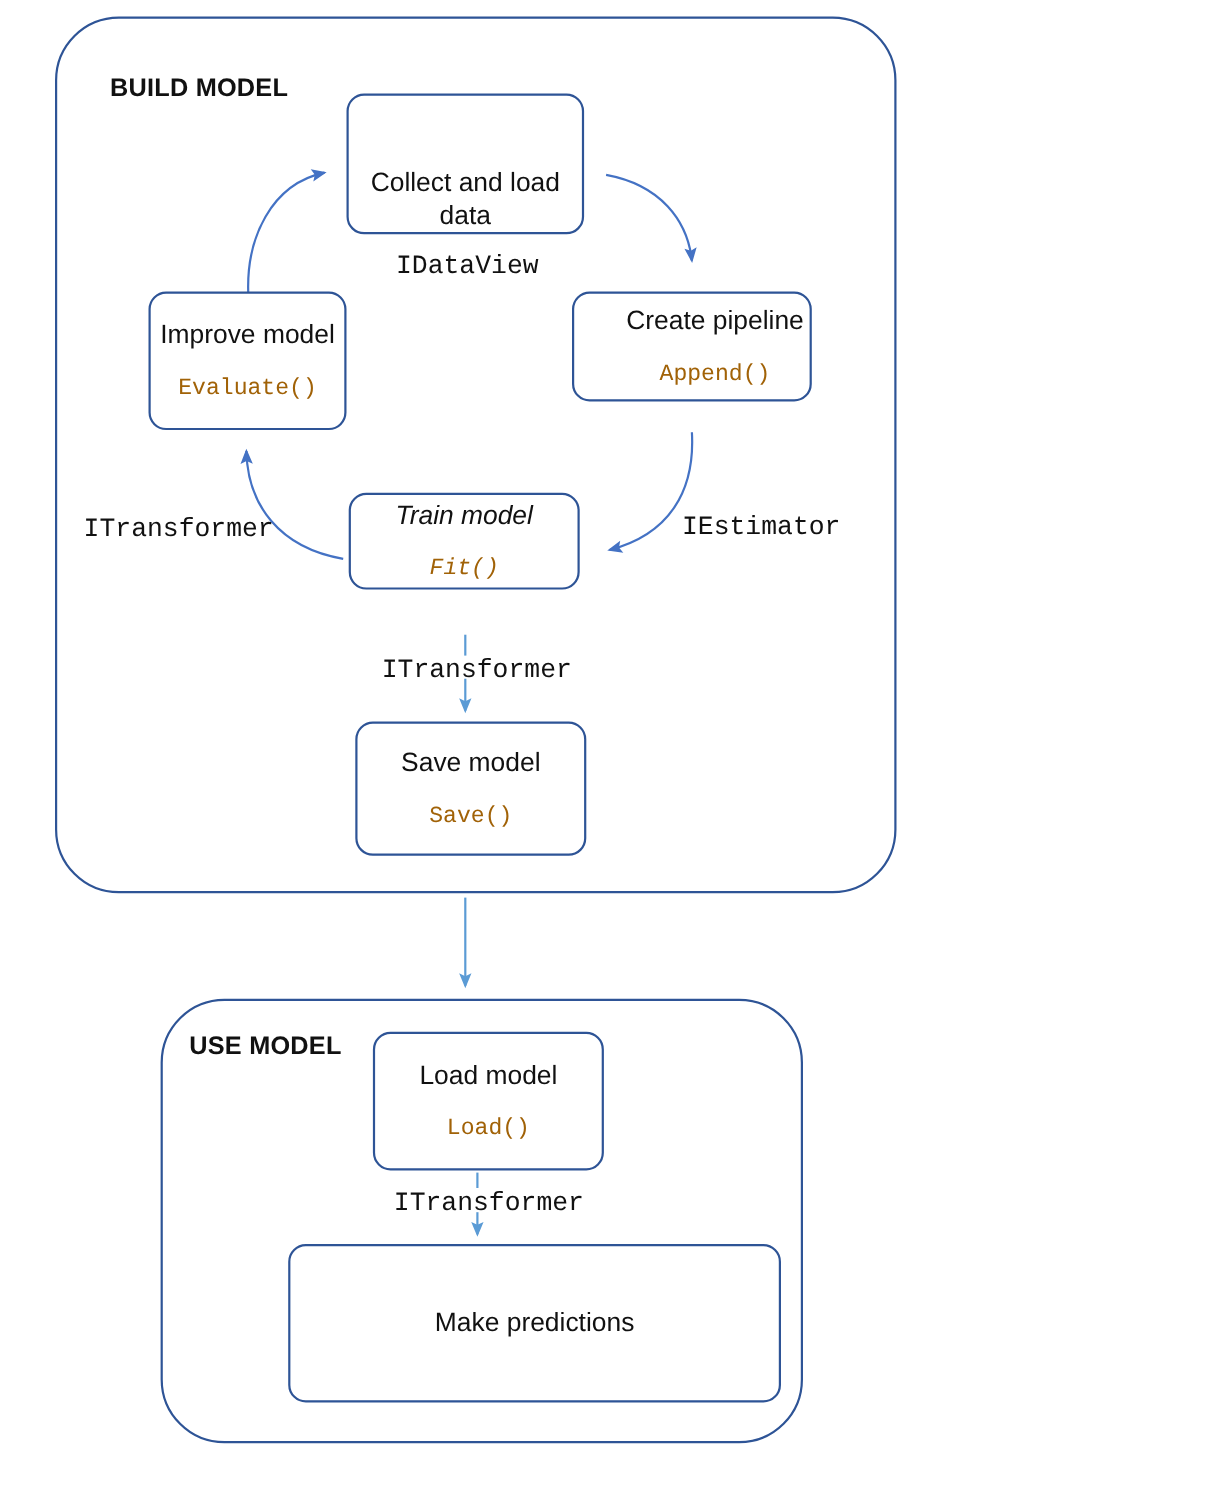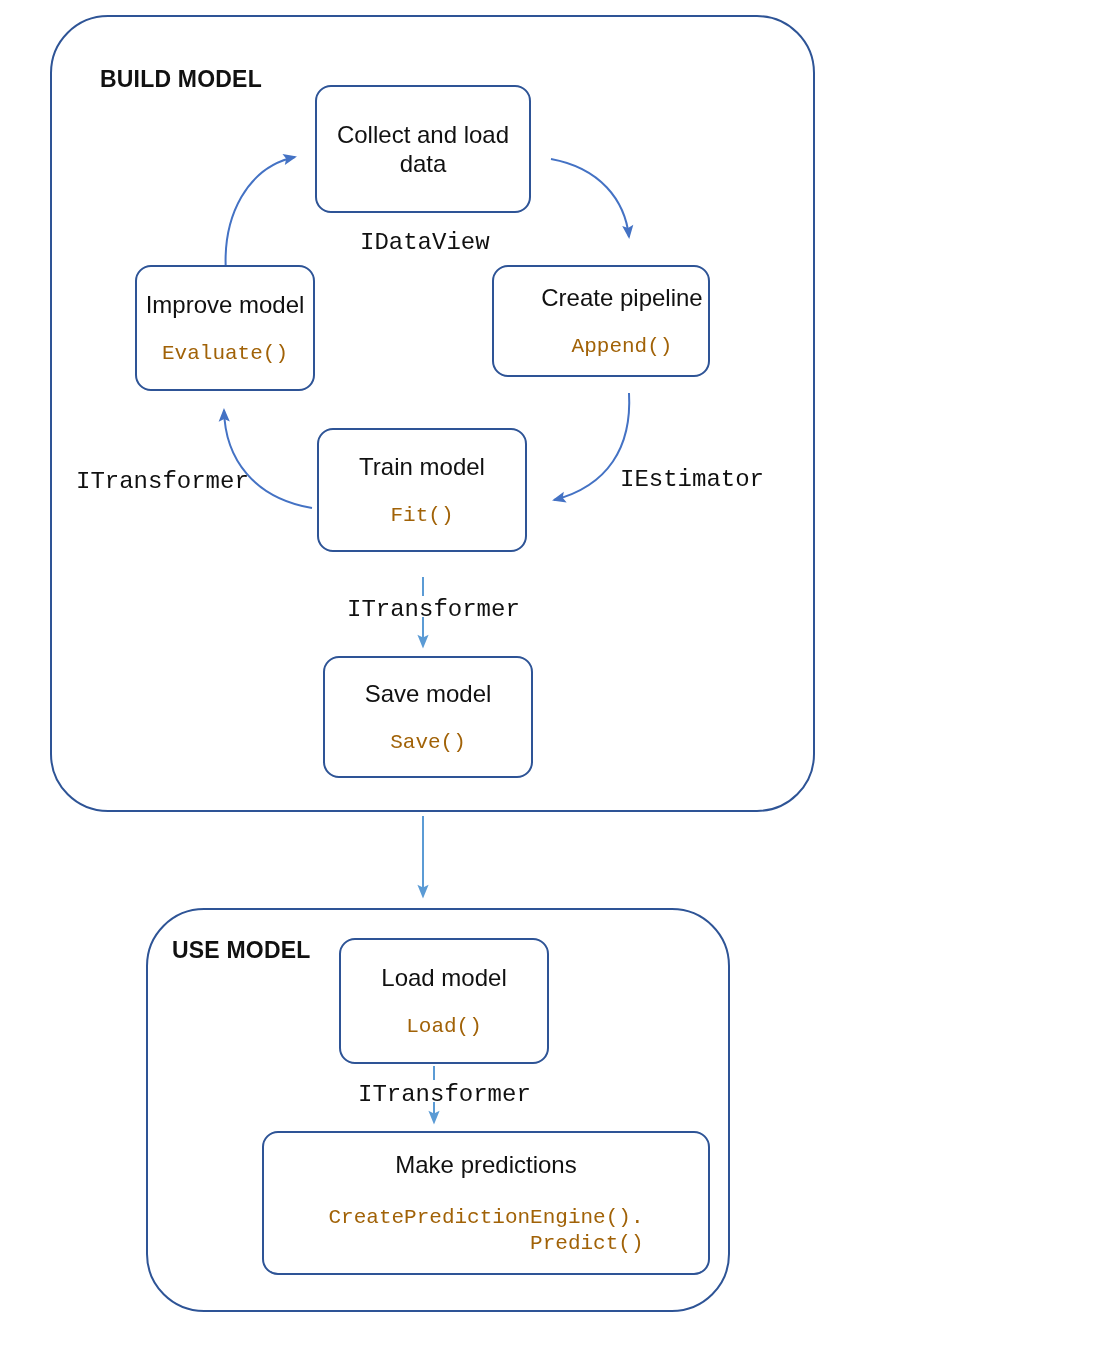--- a/index.html
+++ b/index.html
@@ -110,31 +110,31 @@
 
     <line x1="423" y1="577" x2="423" y2="596" stroke="#5B9BD5" stroke-width="2"></line>
     <line x1="423" y1="617" x2="423" y2="646" stroke="#5B9BD5" stroke-width="2" marker-end="url(#ah-straight)"></line>
 
     <line x1="423" y1="816" x2="423" y2="896" stroke="#5B9BD5" stroke-width="2" marker-end="url(#ah-straight)"></line>
 
     <line x1="434" y1="1066" x2="434" y2="1080" stroke="#5B9BD5" stroke-width="2"></line>
     <line x1="434" y1="1102" x2="434" y2="1122" stroke="#5B9BD5" stroke-width="2" marker-end="url(#ah-straight)"></line>
   </svg>
 
-  <div class="node" style="left:315px; top:85px; width:216px; height:128px;">
+  <div class="node" style="left:315px; top:85px; width:216px; height:128px;justify-content:flex-end;">
     <div class="node-title">Collect and load
 data</div>
   </div>
 
-  <div class="node" style="left:492px; top:265px; width:218px; height:112px;padding-left:42px;">
+  <div class="node" style="left:520px; top:265px; width:218px; height:100px;padding-left:42px;">
     <div class="node-title">Create pipeline</div>
     <div class="node-api">Append()</div>
   </div>
 
-  <div class="node" style="left:317px; top:428px; width:210px; height:124px;">
+  <div class="node" style="left:317px; top:448px; width:210px; height:88px;font-style:italic;">
     <div class="node-title">Train model</div>
     <div class="node-api">Fit()</div>
   </div>
 
   <div class="node" style="left:135px; top:265px; width:180px; height:126px;">
     <div class="node-title">Improve model</div>
     <div class="node-api">Evaluate()</div>
   </div>
 
   <div class="node" style="left:323px; top:656px; width:210px; height:122px;">
@@ -142,22 +142,20 @@
     <div class="node-api">Save()</div>
   </div>
 
   <div class="node" style="left:339px; top:938px; width:210px; height:126px;">
     <div class="node-title">Load model</div>
     <div class="node-api">Load()</div>
   </div>
 
   <div class="node" style="left:262px; top:1131px; width:448px; height:144px;">
     <div class="node-title">Make predictions</div>
-    <div class="node-api tight">CreatePredictionEngine().
-Predict()</div>
   </div>
 
   <div class="edge-label" style="left:360px; top:229px; width:128px;">IDataView</div>
 
   <div class="edge-label" style="left:620px; top:466px; width:128px;">IEstimator</div>
 
   <div class="edge-label" style="left:76px; top:468px; width:152px;">ITransformer</div>
 
   <div class="edge-label" style="left:347px; top:596px; width:152px;">ITransformer</div>
 

